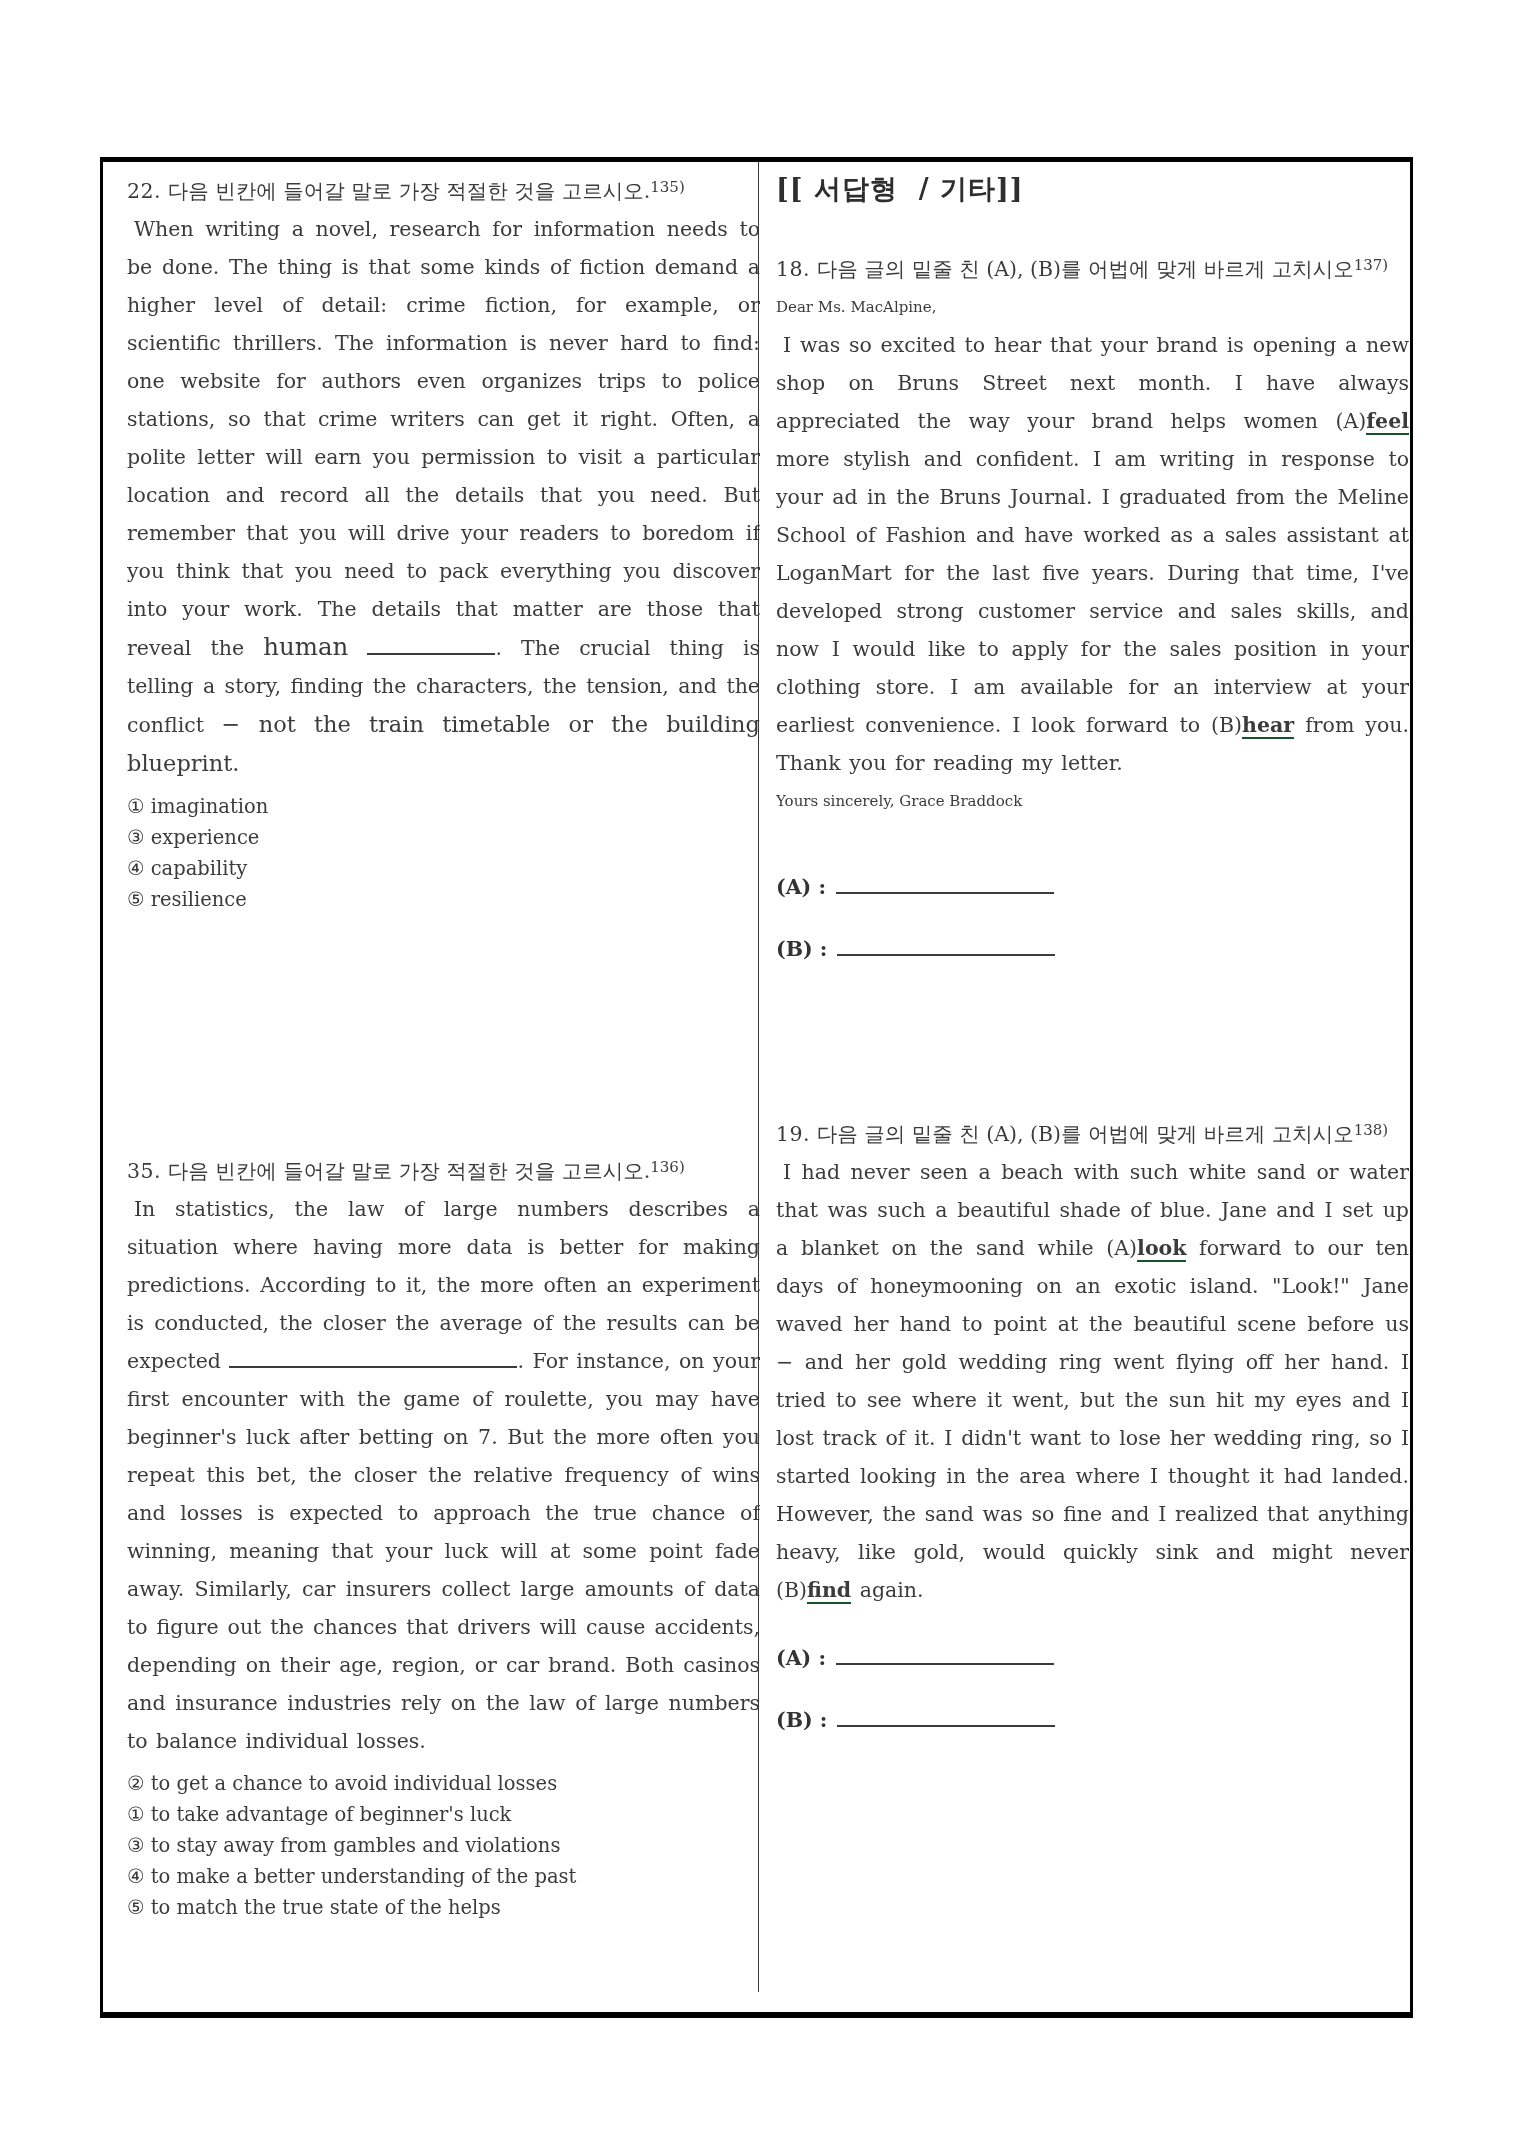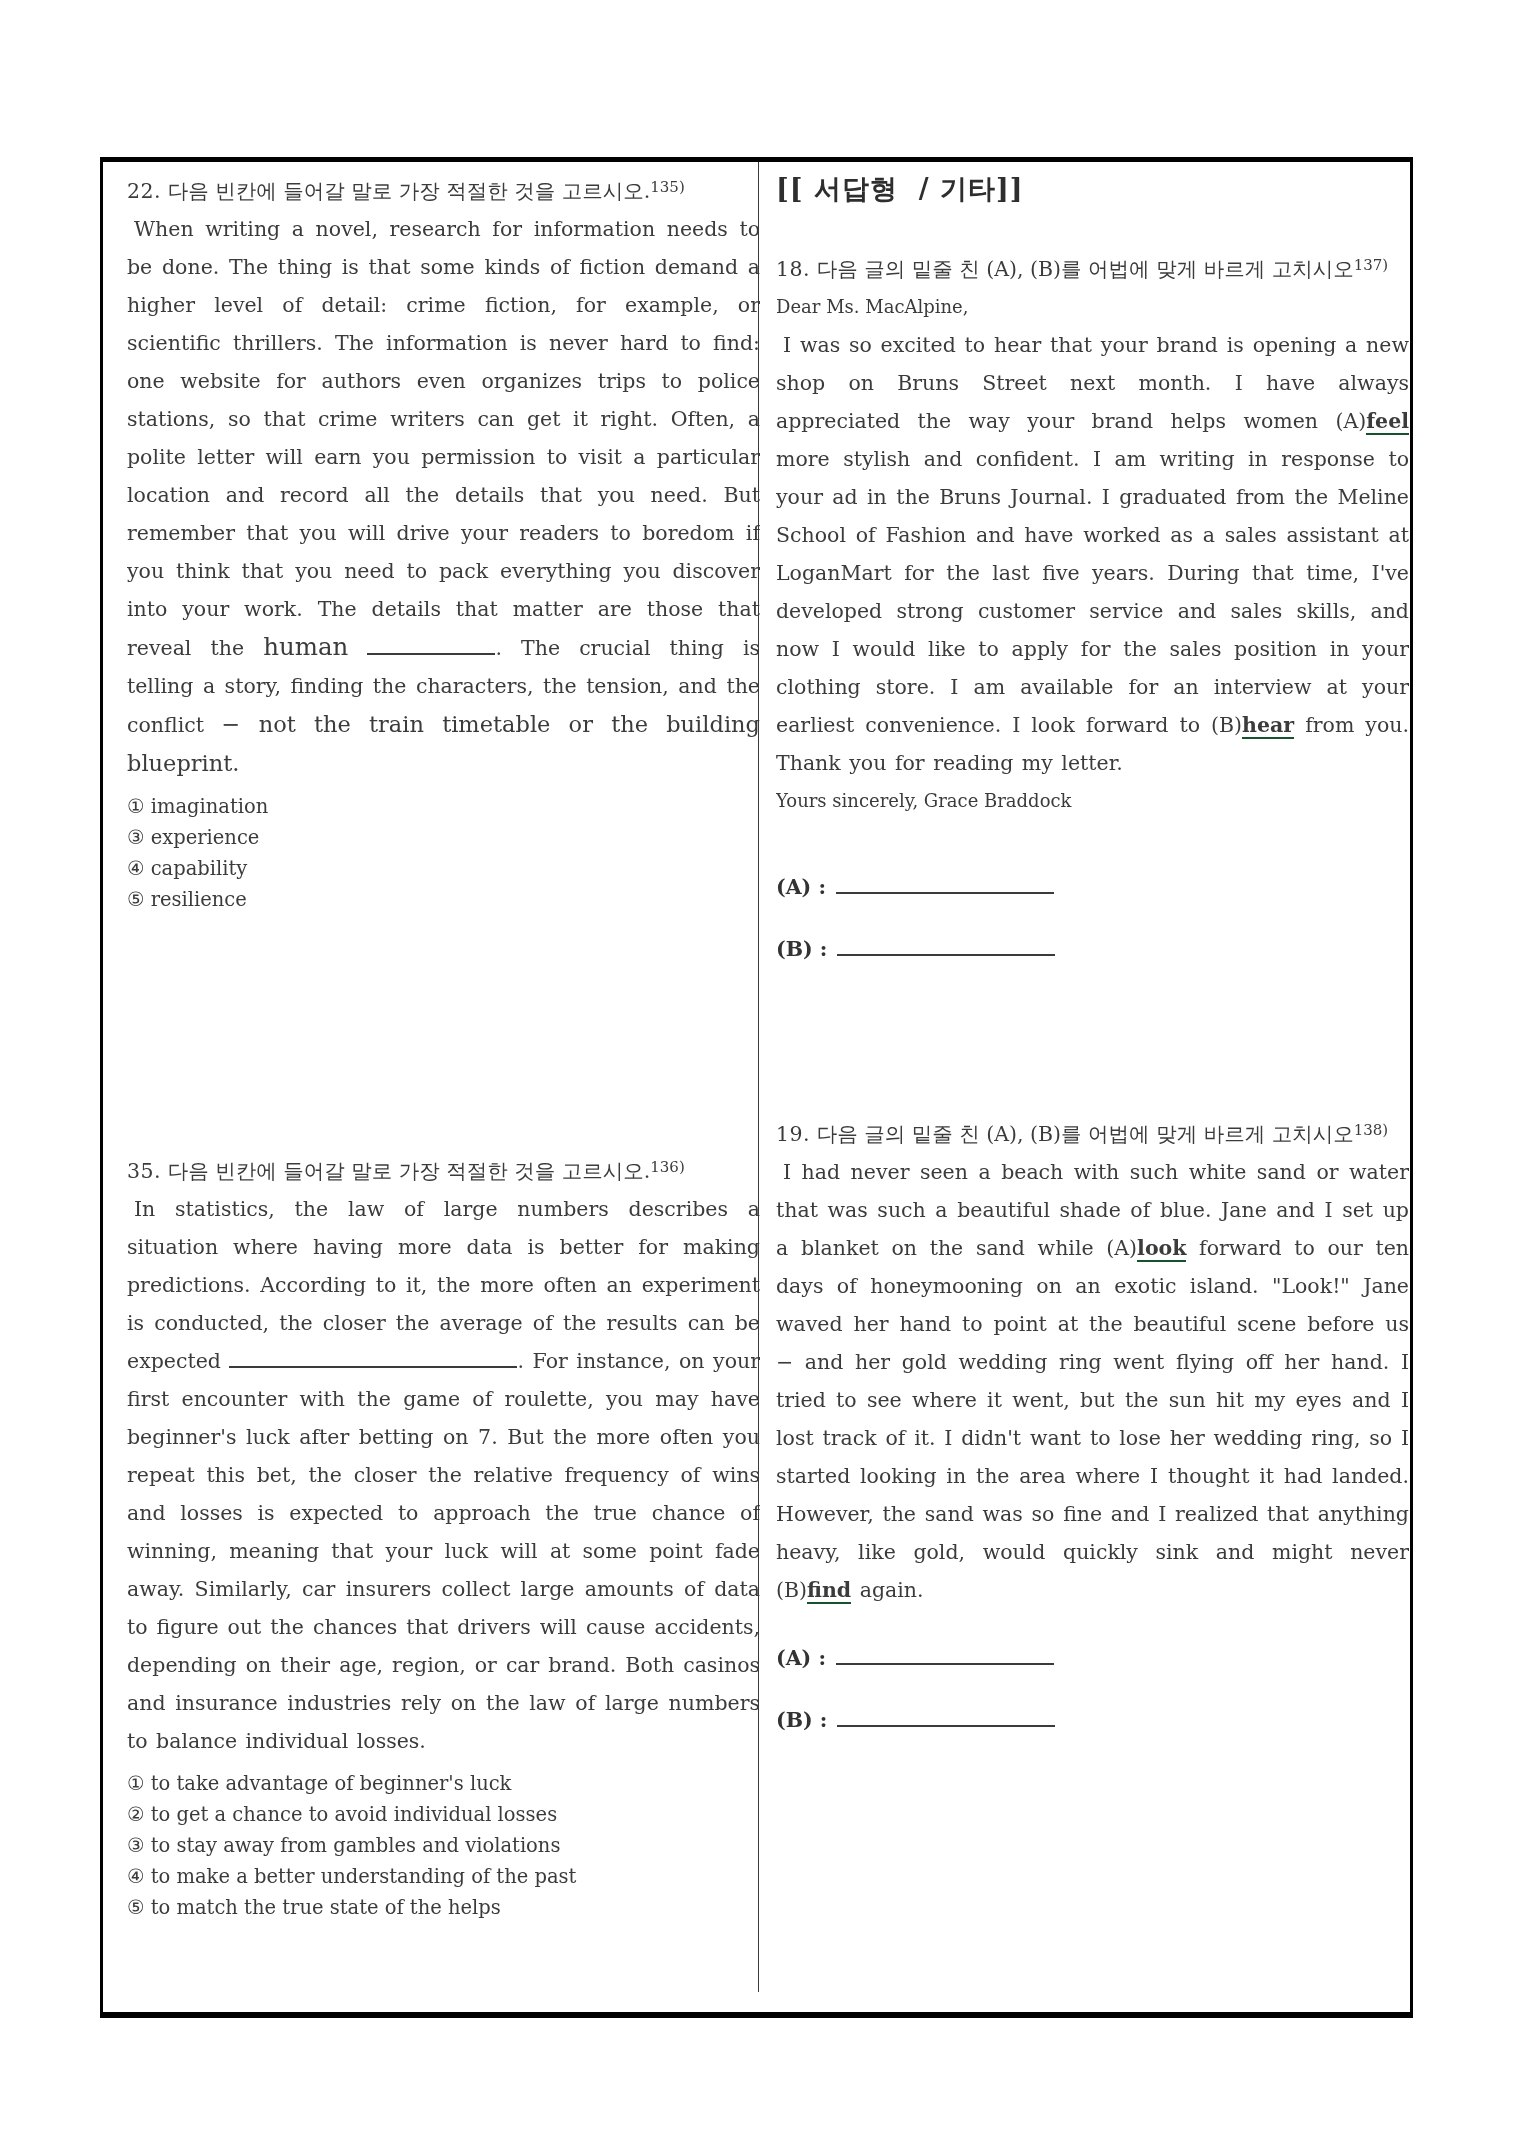--- a/index.html
+++ b/index.html
@@ -36,21 +36,21 @@
     color:#2e2e2e;letter-spacing:1px;
   }
   .q-header{font-size:20.5px;line-height:38px;white-space:nowrap;}
   .q-number{letter-spacing:0.5px;}
   .fnote{font-size:15px;vertical-align:6px;letter-spacing:0;}
   .passage{
     margin:0;font-size:20.5px;line-height:38px;
     text-align:justify;text-indent:7px;
     word-spacing:2px;
   }
-  .salutation,.closing{font-size:18px;line-height:38px;margin:0;}
+  .salutation,.closing{font-size:15px;line-height:38px;margin:0;}
   .blank{
     display:inline-block;height:20px;
     border-bottom:2px solid #3b3b3b;
     vertical-align:baseline;
   }
   .blank-small{width:128px;}
   .blank-large{width:288px;}
   .em-large{font-size:24.5px;}
   .line-large{font-size:22.5px;}
   .ans-word{font-weight:bold;border-bottom:2px solid #14532d;}
@@ -93,22 +93,22 @@
       </ul>
     </section>
 
     <section class="qblock" id="q35">
       <div class="q-header">
         <span class="q-number">35.</span>
         <span>다음 빈칸에 들어갈 말로 가장 적절한 것을 고르시오.</span><span class="fnote">136)</span>
       </div>
       <p class="passage"><span>In statistics, the law of large numbers describes a situation where having more data is better for making predictions. According to it, the more often an experiment is conducted, the closer the average of the results can be expected </span><span class="blank blank-large"></span><span>. For instance, on your first encounter with the game of roulette, you may have beginner's luck after betting on 7. But the more often you repeat this bet, the closer the relative frequency of wins and losses is expected to approach the true chance of winning, meaning that your luck will at some point fade away. Similarly, car insurers collect large amounts of data to figure out the chances that drivers will cause accidents, depending on their age, region, or car brand. Both casinos and insurance industries rely on the law of large numbers to balance individual losses.</span></p>
       <ul class="choices">
+        <li>② to get a chance to avoid individual losses</li>
         <li>① to take advantage of beginner's luck</li>
-        <li>② to get a chance to avoid individual losses</li>
         <li>③ to stay away from gambles and violations</li>
         <li>④ to make a better understanding of the past</li>
         <li>⑤ to match the true state of the helps</li>
       </ul>
     </section>
 
   </div>
 
   <div class="divider"></div>
 

